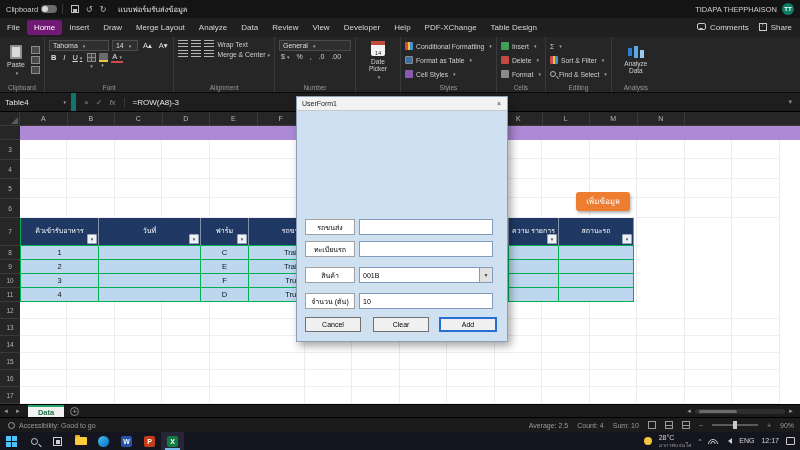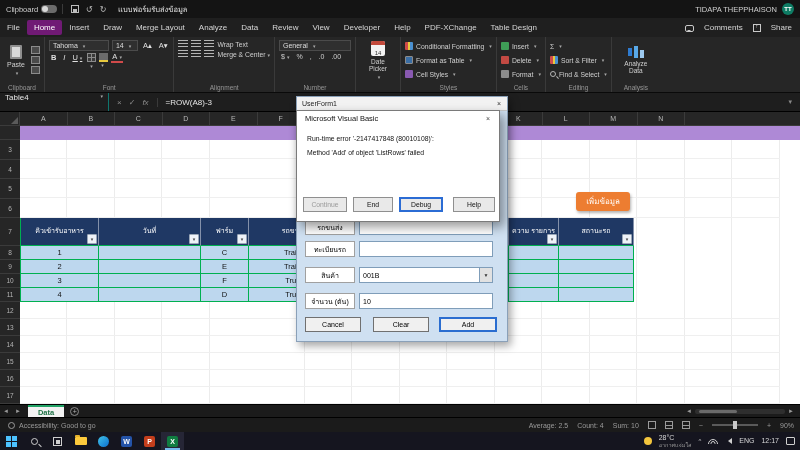--- a/index.html
+++ b/index.html
@@ -29,21 +29,21 @@
   
   .tabsrow{position:absolute;left:0;top:18px;width:800px;height:19px;background:#1f1f1f;display:flex;
            align-items:center;color:#d6d6d6;font-size:8px}
   .rtab{padding:3px 7px;white-space:nowrap;border-radius:2px}
   .rtab.on{background:#701a75;color:#fff}
   .tabs-right{margin-left:auto;display:flex;align-items:center;gap:10px;padding-right:8px}
   .bubble{width:9px;height:7px;border:1px solid #c9c9c9;border-radius:2px;position:relative;display:inline-block}
   .bubble:after{content:"";position:absolute;left:1px;bottom:-3px;border:2px solid transparent;border-top-color:#c9c9c9}
   .share-ic{width:8px;height:8px;border:1px solid #c9c9c9;position:relative;display:inline-block}
   .share-ic:after{content:"↑";position:absolute;left:1.5px;top:-2px;font-size:6px;color:#c9c9c9}
-  .trbtn{display:flex;align-items:flex-end;gap:10px}
+  .trbtn{display:flex;align-items:flex-start;gap:4px}
 
   
   .ribbon{position:absolute;left:0;top:37px;width:800px;height:55px;background:#262626;display:flex;color:#d0d0d0}
   .rgroup{position:relative;border-right:1px solid #3a3a3a;padding:3px 4px 12px 4px;display:flex;gap:3px}
   .glabel{position:absolute;bottom:1px;left:0;right:0;text-align:center;font-size:6.5px;color:#969696}
   .bigbtn{display:flex;flex-direction:column;align-items:center;justify-content:center;gap:2px;font-size:7px;padding:0 3px}
   .clip{width:12px;height:14px;background:#8f8f8f;border-radius:1px;position:relative}
   .clip:after{content:"";position:absolute;left:2px;top:2px;width:8px;height:10px;background:#d9d9d9}
   .mini-col{display:flex;flex-direction:column;gap:2px;justify-content:center}
   .mini{width:9px;height:8px;border:1px solid #8b8b8b;background:#4a4a4a}
@@ -74,22 +74,22 @@
   .sic.ins{background:#3f9e57}
   .sic.del{background:#c24a43}
   .sic.fmt{background:#8b8b8b}
   .anic{width:16px;height:12px;background:linear-gradient(to top,#2e7bd0 0 100%) left/4px 8px no-repeat,
         linear-gradient(to top,#59a9e8 0 100%) 6px 0/4px 12px no-repeat,
         linear-gradient(to top,#9cc9ef 0 100%) 12px 4px/4px 8px no-repeat}
 
   
   .fbarrow{position:absolute;left:0;top:92px;width:800px;height:20px;background:#1e1e1e;border-top:1px solid #0a0a0a;
            border-bottom:1px solid #000;display:flex;align-items:center;color:#e6e6e6;font-size:8px}
-  .namebox{width:109px;height:100%;display:flex;align-items:flex-start;justify-content:space-between;padding:0 5px;
-           border-right:1px solid #0f766e}
+  .namebox{width:76px;height:100%;display:flex;align-items:center;justify-content:space-between;padding:0 5px;
+           border-right:5px solid #0f766e}
   .fx-ics{display:flex;align-items:center;gap:7px;padding:0 8px;border-right:1px solid #3a3a3a;color:#8a8a8a}
   .formula{padding-left:8px}
   .fexp{margin-left:auto;padding-right:8px;color:#8a8a8a;font-size:7px}
 
   
   .colstrip{position:absolute;left:0;top:112px;width:800px;height:14px;background:#262626;display:flex;
             border-bottom:1px solid #3b3b3b;color:#b8b8b8;font-size:7px}
   .corner{width:20px;height:100%;border-right:1px solid #3b3b3b;position:relative}
   .corner:after{content:"";position:absolute;right:1px;bottom:1px;border-style:solid;border-width:0 0 7px 7px;
                 border-color:transparent transparent #5a5a5a transparent}
@@ -529,32 +529,20 @@
     </div>
     <div class="ufrow" style="left:8px;top:196px;gap:4px">
       <span class="uflabel">จำนวน (ตัน)</span>
       <span class="uftext">10</span>
     </div>
     <span class="ufbtn" style="left:8px;top:220px;width:56px">Cancel</span>
     <span class="ufbtn" style="left:76px;top:220px;width:56px">Clear</span>
     <span class="ufbtn primary" style="left:142px;top:220px;width:58px">Add</span>
   </div>
 
-  <div class="errdlg">
-    <div class="err-title">
-      <span>Microsoft Visual Basic</span>
-      <span class="err-x">×</span>
-    </div>
-    <span class="err-line" style="top:24px">Run-time error '-2147417848 (80010108)':</span>
-    <span class="err-line" style="top:38px">Method 'Add' of object 'ListRows' failed</span>
-    <span class="errbtn disabled" style="left:6px;width:44px">Continue</span>
-    <span class="errbtn" style="left:56px;width:40px">End</span>
-    <span class="errbtn focus" style="left:102px;width:44px">Debug</span>
-    <span class="errbtn" style="left:156px;width:42px">Help</span>
-  </div>
 
   <div class="tabbar">
     <span class="navarr">◄</span>
     <span class="navarr">►</span>
     <span class="stab">Data</span>
     <span class="plus">+</span>
     <div class="hscroll">
       <span>◄</span>
       <span class="hs-track">
           <span class="hs-thumb"></span>

